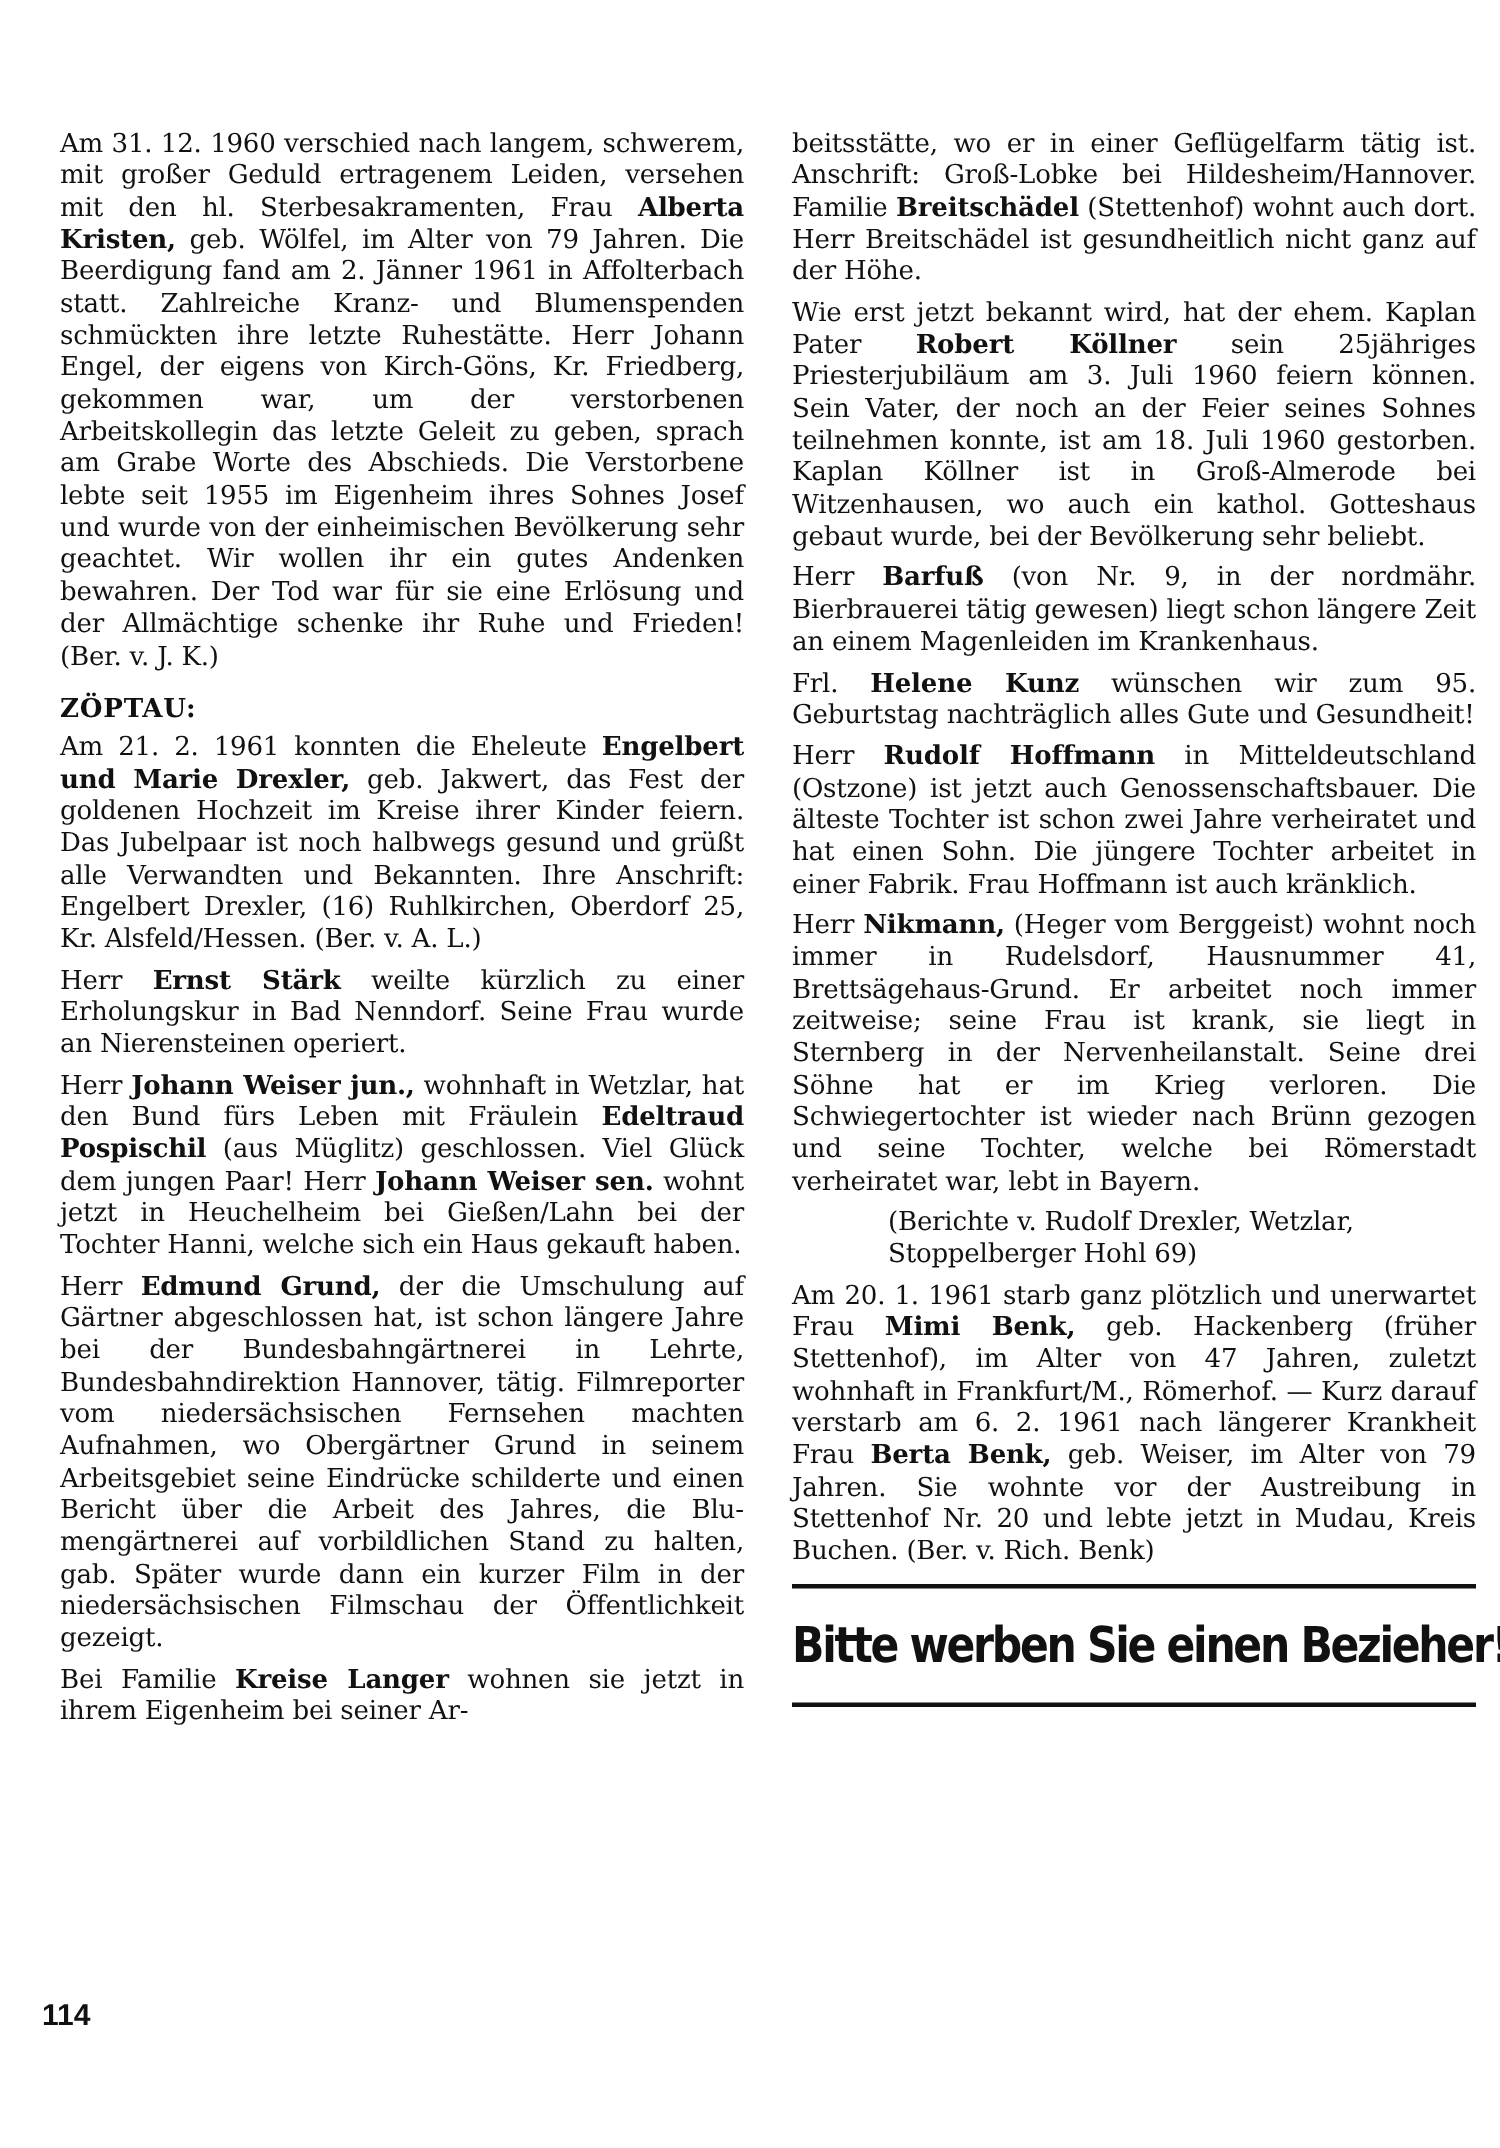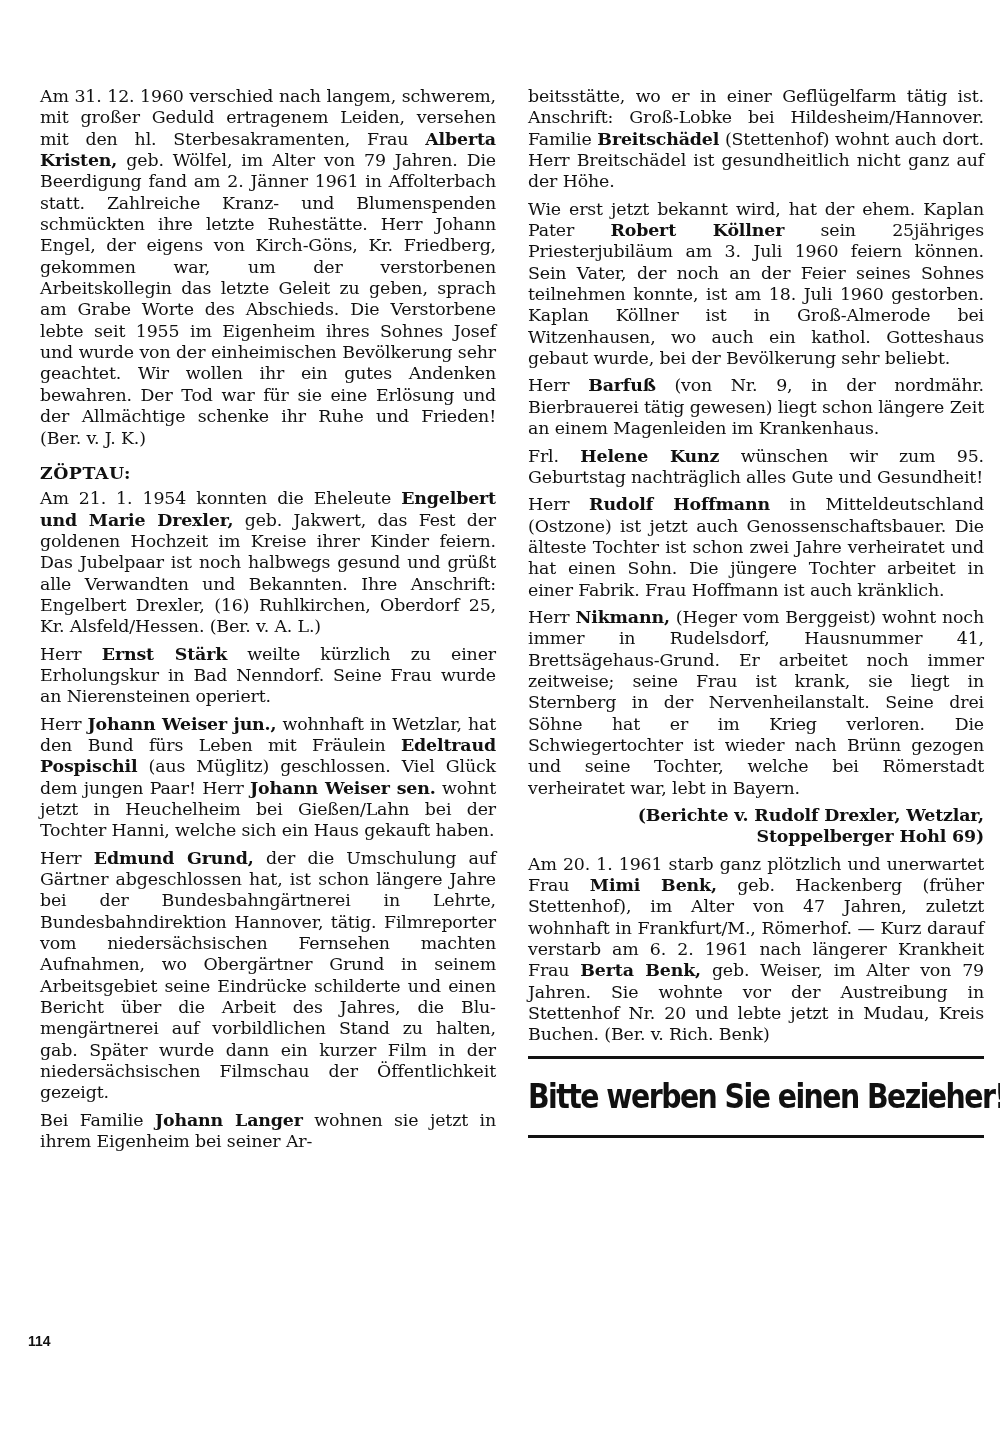--- a/index.html
+++ b/index.html
@@ -11,46 +11,46 @@
     .col {
       position: absolute; top: 86px; width: 456px;
       font-size: 17.4px; line-height: 21.35px; text-align: justify;
       letter-spacing: -0.15px;
     }
     #left { left: 40px; }
     #right { left: 492px; margin-left: 36px; }
     .para { margin: 0 0 6px 0; hyphens: manual; }
     .para b { font-weight: bold; }
     .heading { font-weight: bold; margin: 14px 0 4px 0; letter-spacing: 0.5px; }
-    .credit { padding-left: 64px; text-align: right; margin: 0 0 6px 0; font-weight: bold; }
+    .credit { padding-left: 64px; text-align: left; margin: 0 0 6px 0; }
     .rule { height: 3px; background: #111; margin: 10px 0 0 0; }
     .slogan {
       font-family: "DejaVu Sans", "Liberation Sans", sans-serif; font-weight: bold;
       font-size: 33px; line-height: 40px; letter-spacing: -1.8px; transform: scaleX(0.86);
       transform-origin: left center; white-space: nowrap; margin: 18px 0 18px 0;
     }
     #page-number {
-      position: absolute; left: 28px; top: 1333px; font-size: 14px; font-weight: bold;
+      position: absolute; left: 28px; top: 1333px; font-size: 20px; font-weight: bold;
       font-family: "Liberation Sans", sans-serif;
     }
   </style>
 </head>
 <body>
 
 <div id="left" class="col">
   <div>
       <p class="para"><span>Am 31. 12. 1960 verschied nach langem, schwerem, mit großer Geduld ertragenem Leiden, versehen mit den hl. Sterbesakra­menten, Frau </span><b>Alberta Kristen,</b><span> geb. Wölfel, im Alter von 79 Jahren. Die Beerdigung fand am 2. Jänner 1961 in Affolterbach statt. Zahlreiche Kranz- und Blumenspen­den schmückten ihre letzte Ruhestätte. Herr Johann Engel, der eigens von Kirch-Göns, Kr. Friedberg, gekommen war, um der ver­storbenen Arbeitskollegin das letzte Geleit zu geben, sprach am Grabe Worte des Ab­schieds. Die Verstorbene lebte seit 1955 im Eigenheim ihres Sohnes Josef und wurde von der einheimischen Bevölkerung sehr geachtet. Wir wollen ihr ein gutes Anden­ken bewahren. Der Tod war für sie eine Erlösung und der Allmächtige schenke ihr Ruhe und Frieden! (Ber. v. J. K.)</span></p>
     </div>
   <div class="heading">ZÖPTAU:</div>
   <div>
-      <p class="para"><span>Am 21. 1. 1954 konnten die Eheleute </span><b>Engel­bert und Marie Drexler,</b><span> geb. Jakwert, das Fest der goldenen Hochzeit im Kreise ihrer Kinder feiern. Das Jubelpaar ist noch halb­wegs gesund und grüßt alle Verwandten und Bekannten. Ihre Anschrift: Engelbert Drexler, (16) Ruhlkirchen, Oberdorf 25, Kr. Alsfeld/Hessen. (Ber. v. A. L.)</span></p>
+      <p class="para"><span>Am 21. 2. 1961 konnten die Eheleute </span><b>Engel­bert und Marie Drexler,</b><span> geb. Jakwert, das Fest der goldenen Hochzeit im Kreise ihrer Kinder feiern. Das Jubelpaar ist noch halb­wegs gesund und grüßt alle Verwandten und Bekannten. Ihre Anschrift: Engelbert Drexler, (16) Ruhlkirchen, Oberdorf 25, Kr. Alsfeld/Hessen. (Ber. v. A. L.)</span></p>
       <p class="para"><span>Herr </span><b>Ernst Stärk</b><span> weilte kürzlich zu einer Erholungskur in Bad Nenndorf. Seine Frau wurde an Nierensteinen operiert.</span></p>
       <p class="para"><span>Herr </span><b>Johann Weiser jun.,</b><span> wohnhaft in Wetzlar, hat den Bund fürs Leben mit Fräulein </span><b>Edeltraud Pospischil</b><span> (aus Müglitz) geschlossen. Viel Glück dem jungen Paar! Herr </span><b>Johann Weiser sen.</b><span> wohnt jetzt in Heuchelheim bei Gießen/Lahn bei der Tochter Hanni, welche sich ein Haus ge­kauft haben.</span></p>
       <p class="para"><span>Herr </span><b>Edmund Grund,</b><span> der die Umschulung auf Gärtner abgeschlossen hat, ist schon längere Jahre bei der Bundesbahngärtnerei in Lehrte, Bundesbahndirektion Hannover, tätig. Filmreporter vom niedersächsischen Fernsehen machten Aufnahmen, wo Ober­gärtner Grund in seinem Arbeitsgebiet seine Eindrücke schilderte und einen Be­richt über die Arbeit des Jahres, die Blu­mengärtnerei auf vorbildlichen Stand zu halten, gab. Später wurde dann ein kurzer Film in der niedersächsischen Filmschau der Öffentlichkeit gezeigt.</span></p>
-      <p class="para"><span>Bei Familie </span><b>Johann Langer</b><span> wohnen sie jetzt in ihrem Eigenheim bei seiner Ar-</span></p>
+      <p class="para"><span>Bei Familie </span><b>Kreise Langer</b><span> wohnen sie jetzt in ihrem Eigenheim bei seiner Ar-</span></p>
     </div>
 </div>
 
 <div id="right" class="col">
   <div>
       <p class="para"><span>beitsstätte, wo er in einer Geflügelfarm tätig ist. Anschrift: Groß-Lobke bei Hildes­heim/Hannover. Familie </span><b>Breitschädel</b><span> (Stet­tenhof) wohnt auch dort. Herr Breitschä­del ist gesundheitlich nicht ganz auf der Höhe.</span></p>
       <p class="para"><span>Wie erst jetzt bekannt wird, hat der ehem. Kaplan Pater </span><b>Robert Köllner</b><span> sein 25jähri­ges Priesterjubiläum am 3. Juli 1960 feiern können. Sein Vater, der noch an der Feier seines Sohnes teilnehmen konnte, ist am 18. Juli 1960 gestorben. Kaplan Köllner ist in Groß-Almerode bei Witzenhausen, wo auch ein kathol. Gotteshaus gebaut wurde, bei der Bevölkerung sehr beliebt.</span></p>
       <p class="para"><span>Herr </span><b>Barfuß</b><span> (von Nr. 9, in der nordmähr. Bierbrauerei tätig gewesen) liegt schon län­gere Zeit an einem Magenleiden im Kran­kenhaus.</span></p>
       <p class="para"><span>Frl. </span><b>Helene Kunz</b><span> wünschen wir zum 95. Geburtstag nachträglich alles Gute und Ge­sundheit!</span></p>
       <p class="para"><span>Herr </span><b>Rudolf Hoffmann</b><span> in Mitteldeutsch­land (Ostzone) ist jetzt auch Genossen­schaftsbauer. Die älteste Tochter ist schon zwei Jahre verheiratet und hat einen Sohn. Die jüngere Tochter arbeitet in einer Fa­brik. Frau Hoffmann ist auch kränklich.</span></p>

